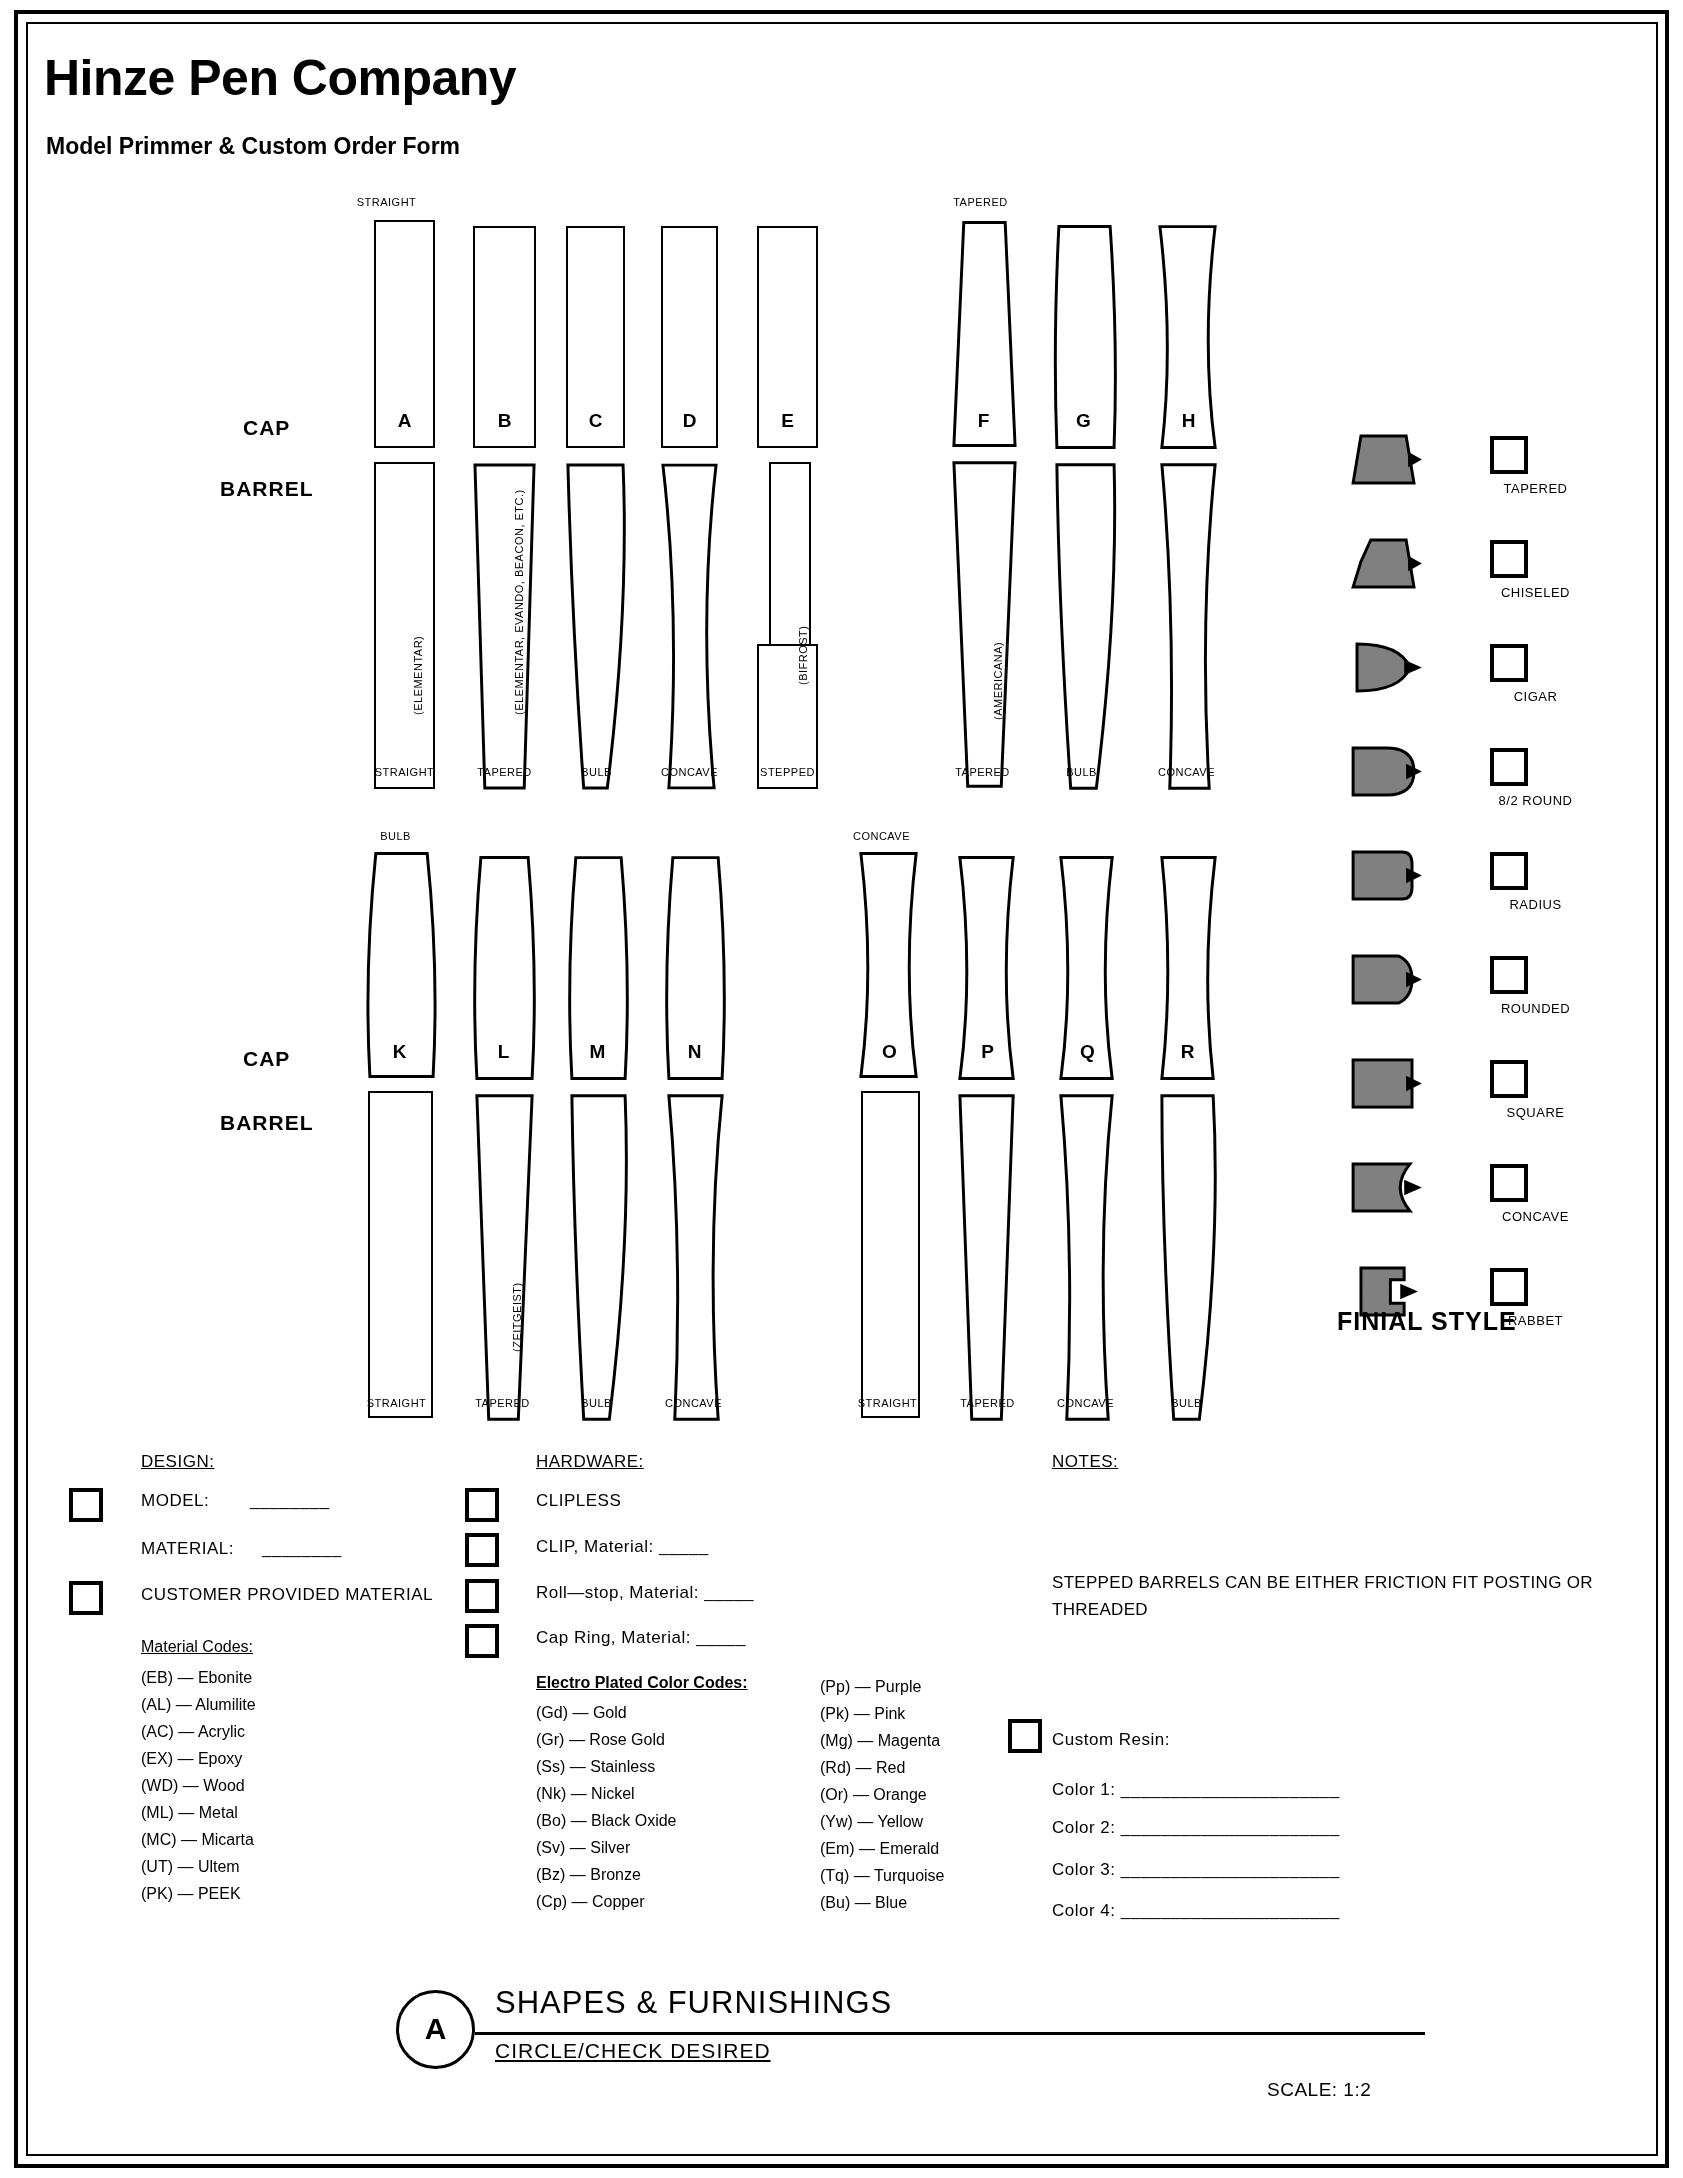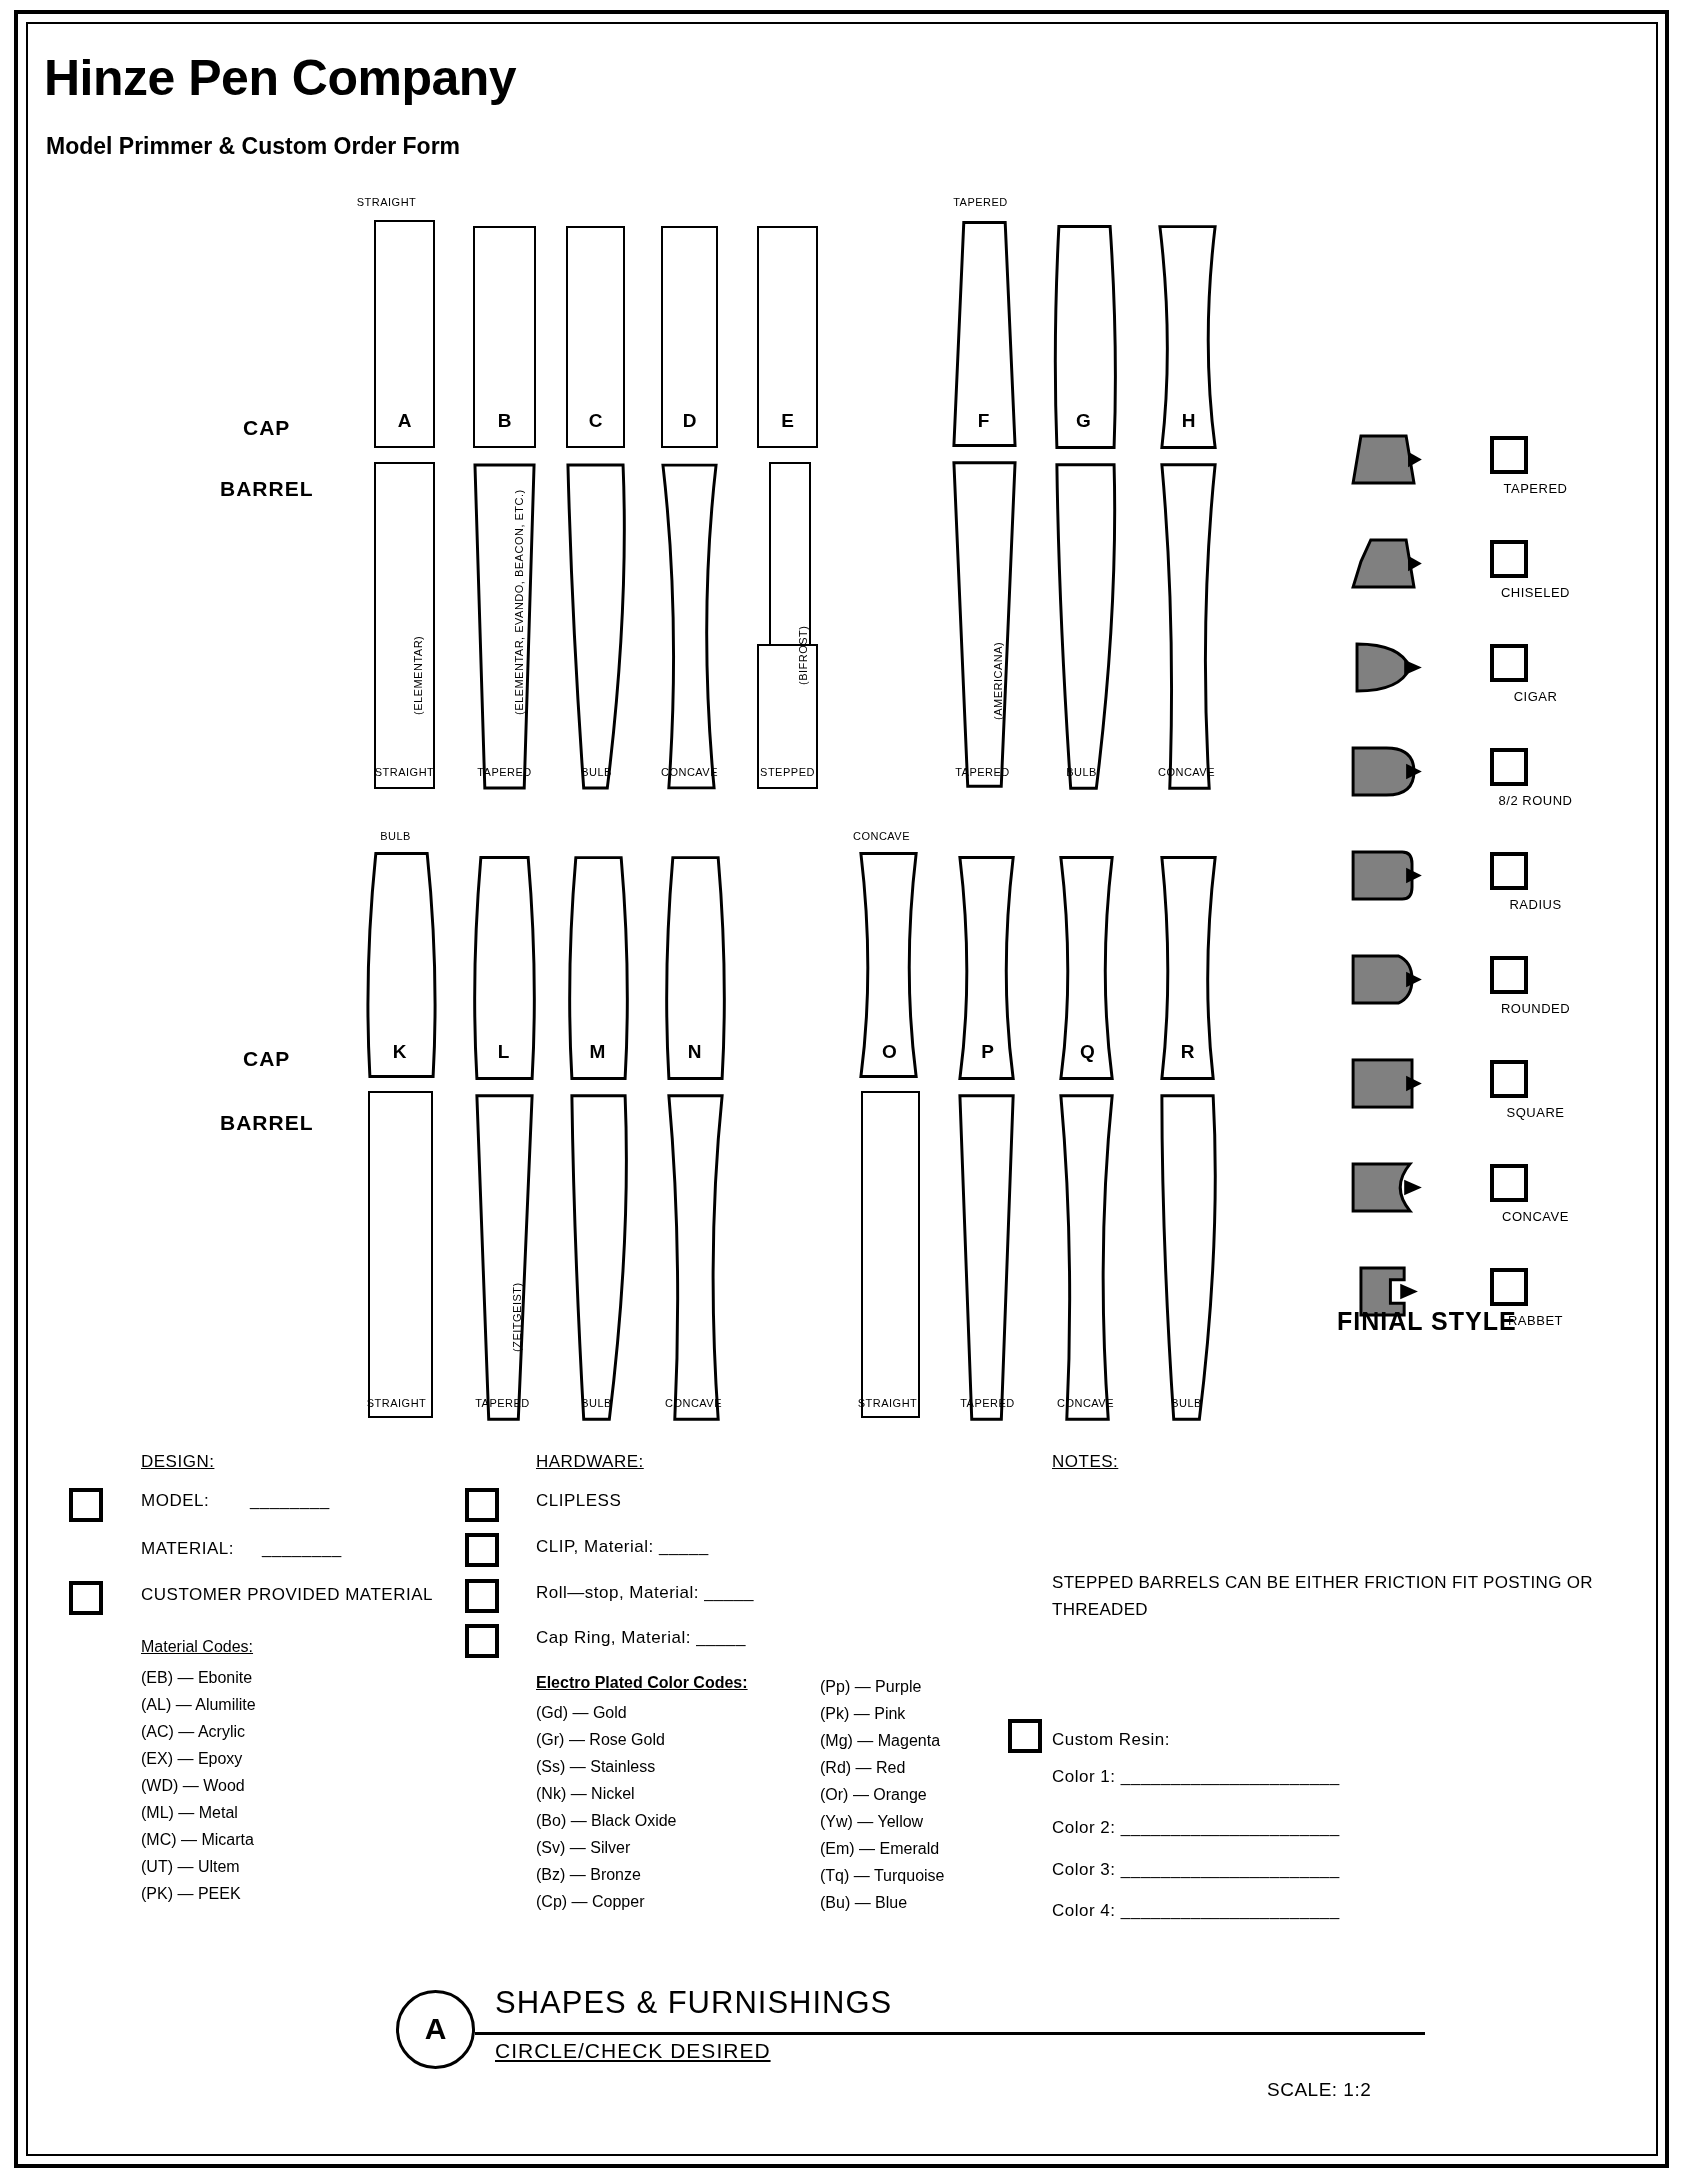--- a/index.html
+++ b/index.html
@@ -375,21 +375,21 @@
       <div>(Em) — Emerald</div>
       <div>(Tq) — Turquoise</div>
       <div>(Bu) — Blue</div>
     </div>
 
     <div class="hdr" style="position:absolute;left:1052px;top:12px;">NOTES:</div>
     <div class="note" style="position:absolute;left:1052px;top:129px;width:554px;">STEPPED BARRELS CAN BE EITHER FRICTION FIT POSTING OR THREADED</div>
 
     <div class="chk" style="position:absolute;left:1008px;top:279px;width:34px;height:34px;"></div>
     <div class="ftxt" style="position:absolute;left:1052px;top:283px;margin-top:7px;">Custom Resin:</div>
-    <div class="ftxt" style="position:absolute;left:1052px;top:327px;text-align:center;">Color 1: ______________________</div>
+    <div class="ftxt" style="position:absolute;left:1052px;top:340px;text-align:center;">Color 1: ______________________</div>
     <div class="ftxt" style="position:absolute;left:1052px;top:378px;">Color 2: ______________________</div>
     <div class="ftxt" style="position:absolute;left:1052px;top:420px;">Color 3: ______________________</div>
     <div class="ftxt" style="position:absolute;left:1052px;top:461px;">Color 4: ______________________</div>
   </div>
 
   <div class="footer-circle">
     <span>A</span>
   </div>
   <div class="f-line1">SHAPES &amp; FURNISHINGS</div>
   <div class="f-rule"></div>

